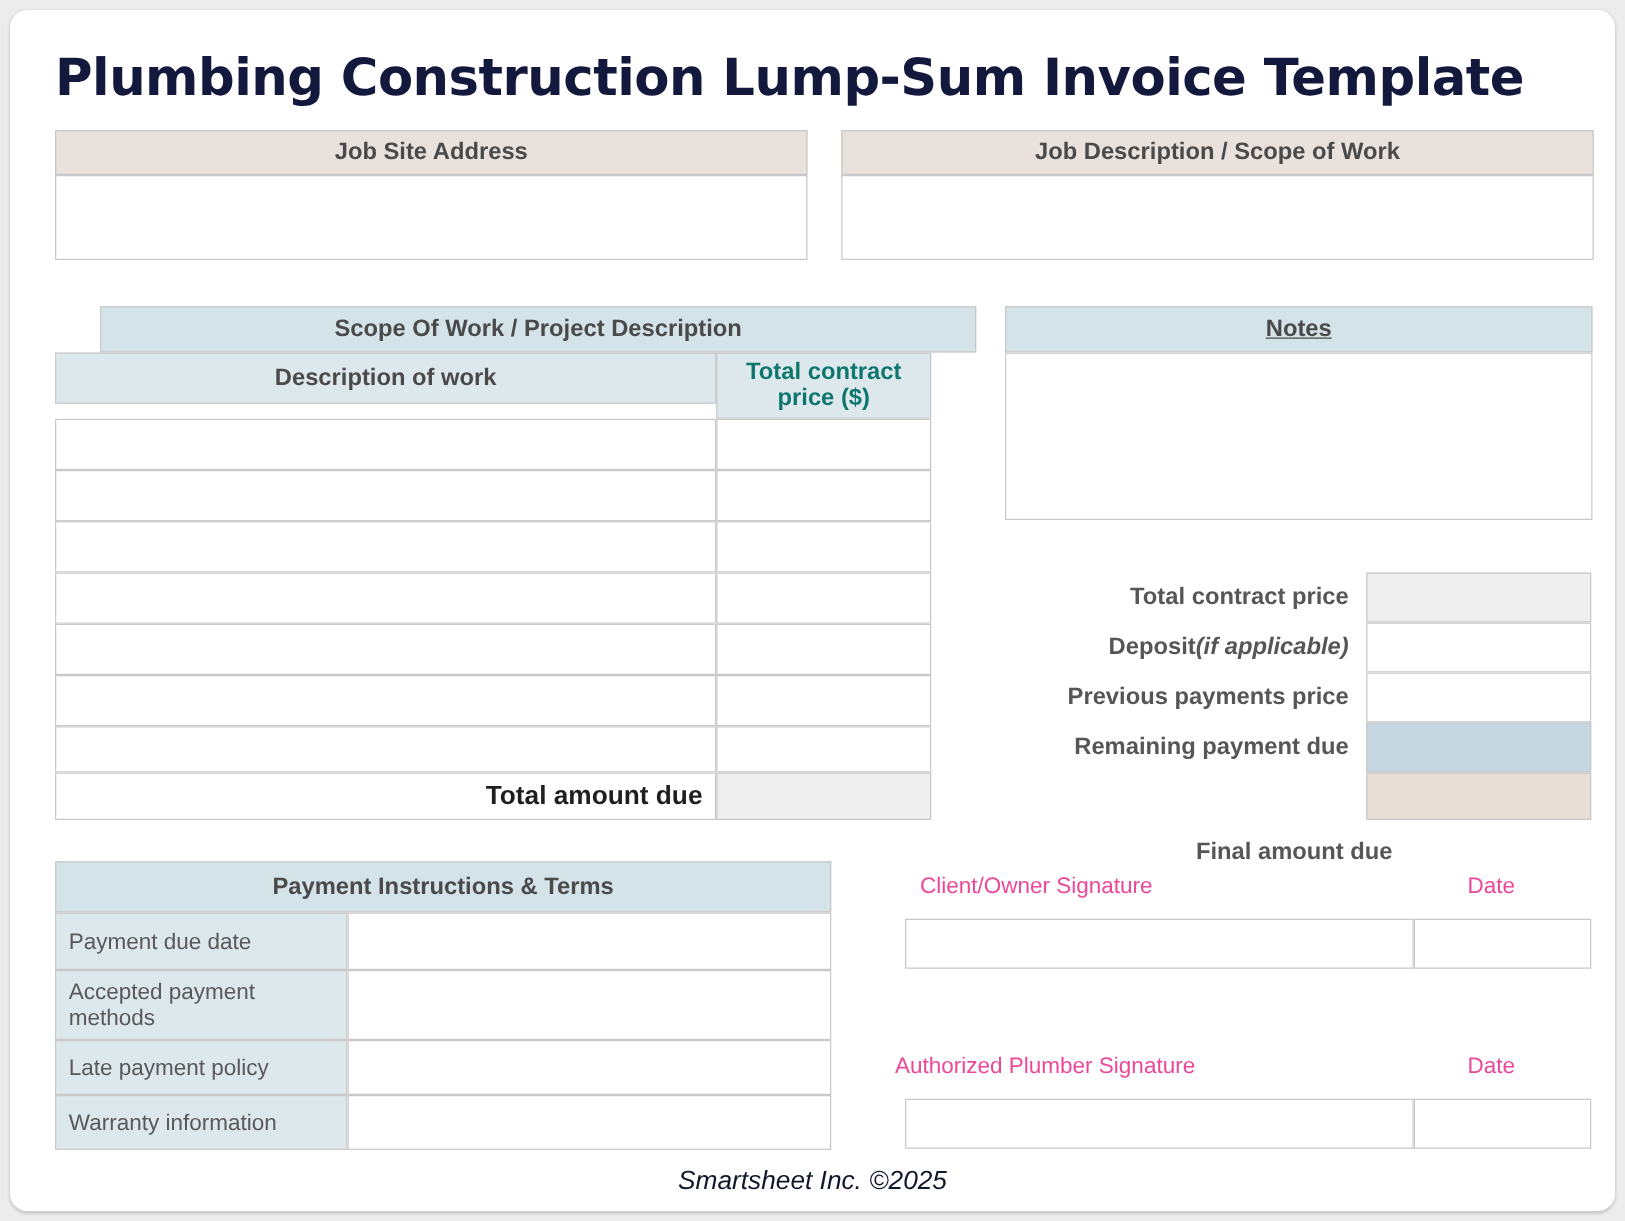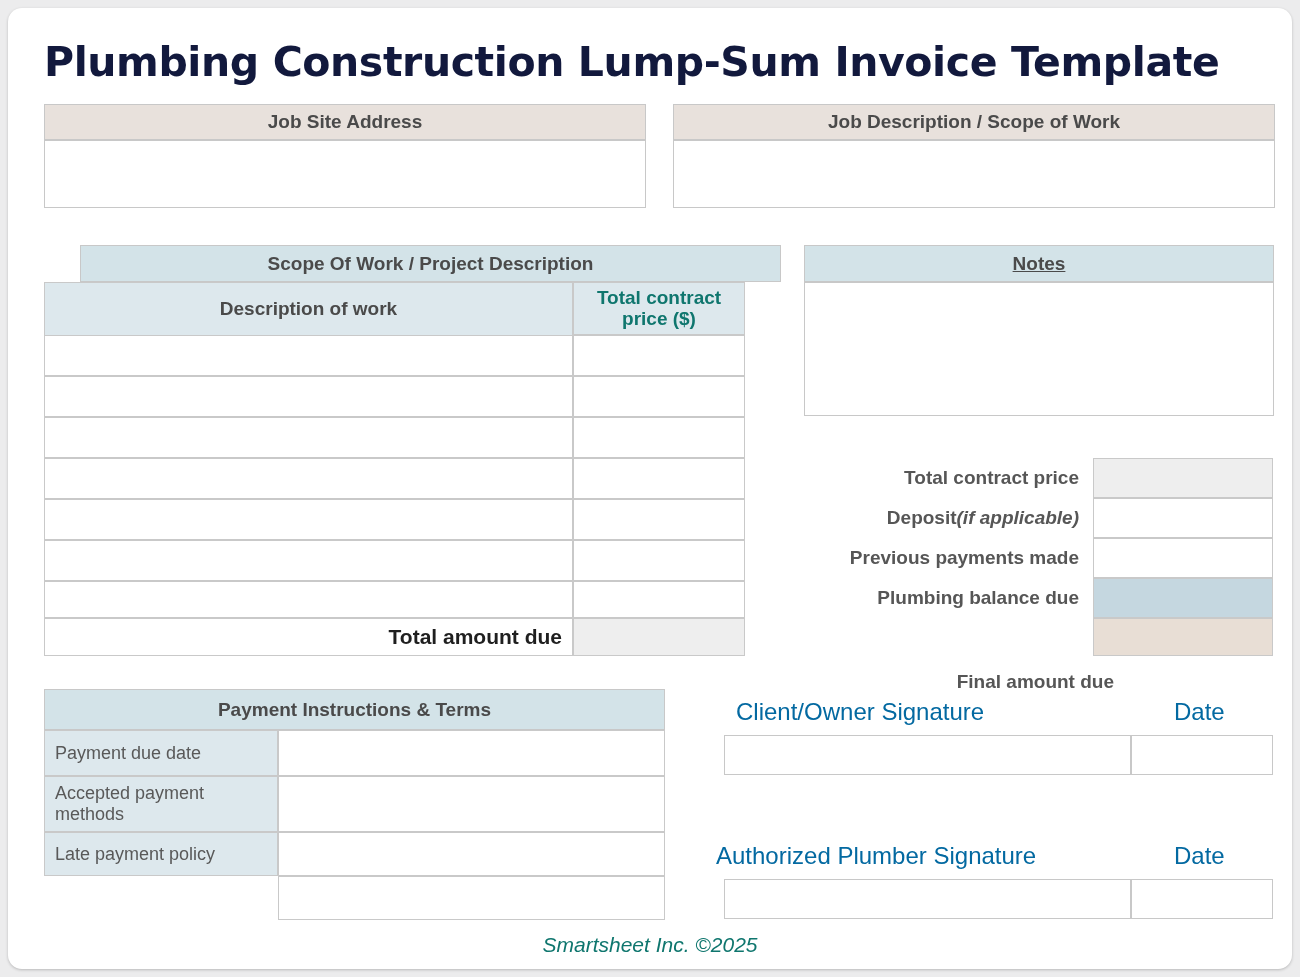--- a/index.html
+++ b/index.html
@@ -95,52 +95,52 @@
     font-weight: bold;
     color: #565656;
     padding-right: 14px;
     white-space: nowrap;
   }
   .tot-label i { font-style: italic; font-weight: bold; }
 
   
   .sig-label {
     position: absolute;
-    font-size: 24px;
-    color: #0369a1;
+    font-size: 18px;
+    color: #ec4899;
     white-space: nowrap;
   }
 
   .footer {
     position: absolute;
     left: 0;
     right: 0;
     top: 925px;
     text-align: center;
     font-style: italic;
     font-size: 21px;
-    color: #0f766e;
+    color: #0f172a;
   }
 </style>
 </head>
 <body>
 
 <div class="card">
 
   <div class="doc-title">Plumbing Construction Lump-Sum Invoice Template</div>
 
   <div class="hdr-band beige" style="left:36px; top:96px; width:602px; height:36px;">Job Site Address</div>
   <div class="box" style="left:36px; top:132px; width:602px; height:68px;"></div>
 
   <div class="hdr-band beige" style="left:665px; top:96px; width:602px; height:36px;">Job Description / Scope of Work</div>
   <div class="box" style="left:665px; top:132px; width:602px; height:68px;"></div>
 
   <div class="hdr-band blue" style="left:36px; top:237px; width:701px; height:37px;margin-left:36px;">Scope Of Work / Project Description</div>
 
-  <div class="cell lblue cell-label" style="left:36px; top:274px; width:529px; height:54px; justify-content:center; font-weight:bold; font-size:19px; color:#4a4a4a;">Description of work</div>
+  <div class="cell lblue cell-label" style="left:36px; top:274px; width:529px; height:41px; justify-content:center; font-weight:bold; font-size:19px; color:#4a4a4a;">Description of work</div>
   <div class="cell lblue cell-label" style="left:565px; top:274px; width:172px; height:53px; justify-content:center; text-align:center; font-weight:bold; font-size:19px; color:#0f766e; line-height:1.1;">Total contract price ($)</div>
 
   <div class="cell" style="left:36px; top:327px; width:529px; height:41px;"></div>
   <div class="cell" style="left:565px; top:327px; width:172px; height:41px;"></div>
 
   <div class="cell" style="left:36px; top:368px; width:529px; height:41px;"></div>
   <div class="cell" style="left:565px; top:368px; width:172px; height:41px;"></div>
 
   <div class="cell" style="left:36px; top:409px; width:529px; height:41px;"></div>
   <div class="cell" style="left:565px; top:409px; width:172px; height:41px;"></div>
@@ -168,45 +168,46 @@
   </div>
   <div class="cell grey" style="left:1085px; top:450px; width:180px; height:40px;"></div>
 
   <div class="tot-label" style="left:800px; top:490px; width:285px; height:40px;">
     <span>Deposit </span>
       <i>(if applicable)</i>
   </div>
   <div class="cell" style="left:1085px; top:490px; width:180px; height:40px;"></div>
 
   <div class="tot-label" style="left:800px; top:530px; width:285px; height:40px;">
-    <span>Previous payments made</span>
+    <span>Previous payments price</span>
   </div>
   <div class="cell" style="left:1085px; top:530px; width:180px; height:40px;"></div>
 
   <div class="tot-label" style="left:800px; top:570px; width:285px; height:40px;">
-    <span>Plumbing balance due</span>
+    <span>Remaining payment due</span>
   </div>
   <div class="cell bluefill" style="left:1085px; top:570px; width:180px; height:40px;"></div>
 
   <div class="tot-label" style="left:835px; top:610px; width:285px; height:38px;margin-top:45px;">
     <span>Final amount due</span>
   </div>
   <div class="cell beigefill" style="left:1085px; top:610px; width:180px; height:38px;"></div>
 
   <div class="hdr-band blue" style="left:36px; top:681px; width:621px; height:41px;">Payment Instructions &amp; Terms</div>
 
   <div class="cell lblue cell-label" style="left:36px; top:722px; width:234px; height:46px;">Payment due date</div>
   <div class="cell" style="left:270px; top:722px; width:387px; height:46px;"></div>
 
   <div class="cell lblue cell-label" style="left:36px; top:768px; width:234px; height:56px; line-height:1.15;">Accepted payment methods</div>
   <div class="cell" style="left:270px; top:768px; width:387px; height:56px;"></div>
 
   <div class="cell lblue cell-label" style="left:36px; top:824px; width:234px; height:44px;">Late payment policy</div>
   <div class="cell" style="left:270px; top:824px; width:387px; height:44px;"></div>
 
+  <div class="cell lblue cell-label" style="left:36px; top:868px; width:234px; height:44px;">Warranty information</div>
   <div class="cell" style="left:270px; top:868px; width:387px; height:44px;"></div>
 
   <div class="sig-label" style="left:728px; top:690px;">Client/Owner Signature</div>
   <div class="sig-label" style="left:1166px; top:690px;">Date</div>
   <div class="box" style="left:716px; top:727px; width:407px; height:40px;"></div>
   <div class="box" style="left:1123px; top:727px; width:142px; height:40px;"></div>
 
   <div class="sig-label" style="left:708px; top:834px;">Authorized Plumber Signature</div>
   <div class="sig-label" style="left:1166px; top:834px;">Date</div>
   <div class="box" style="left:716px; top:871px; width:407px; height:40px;"></div>

